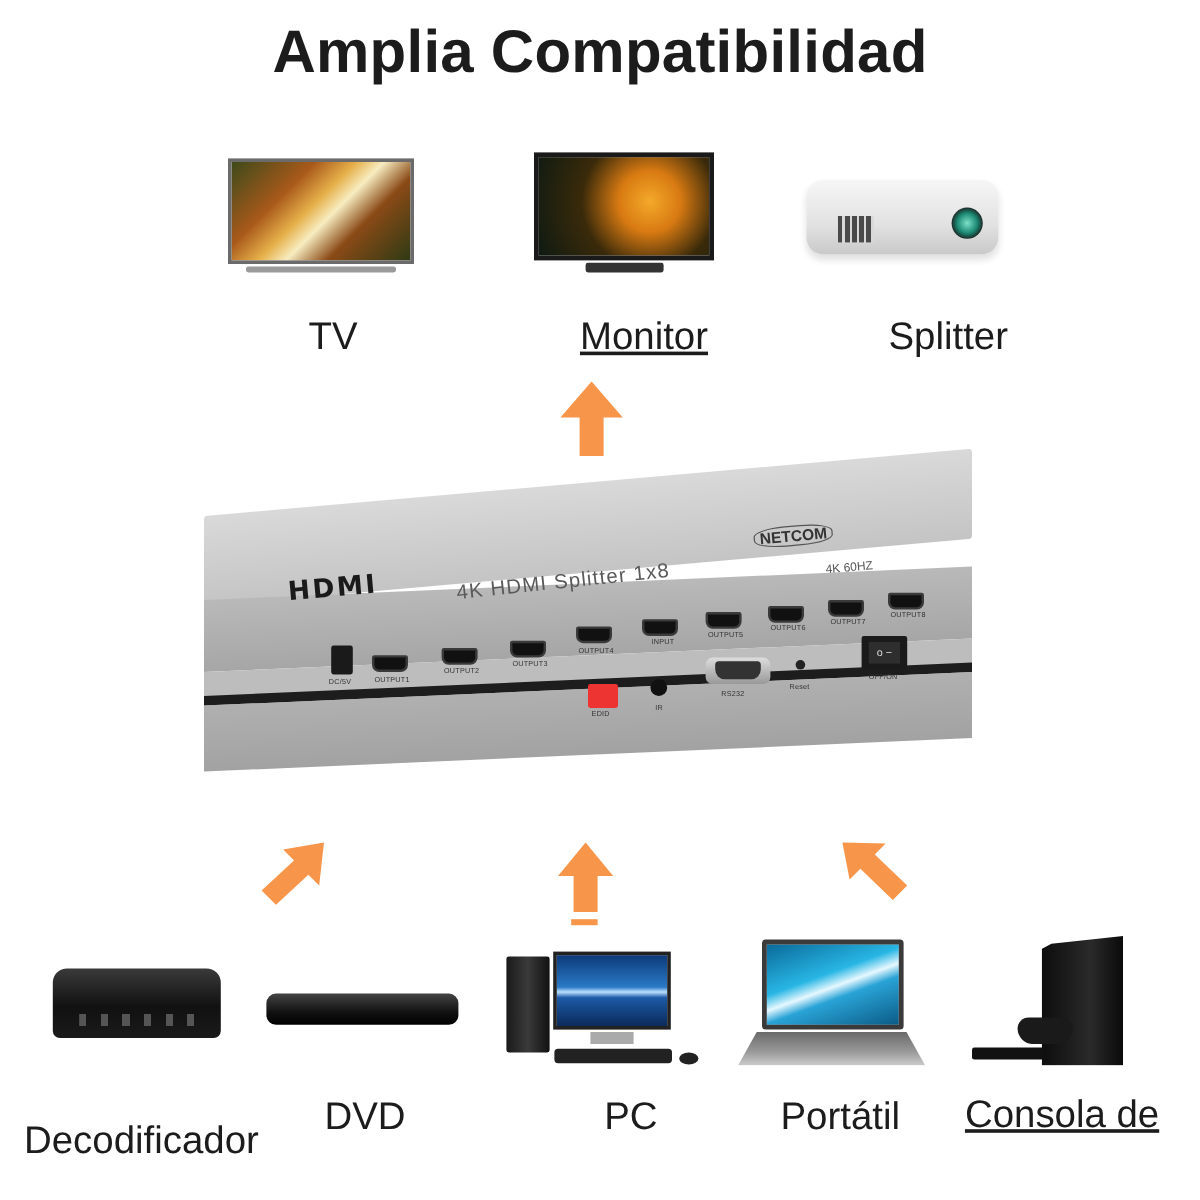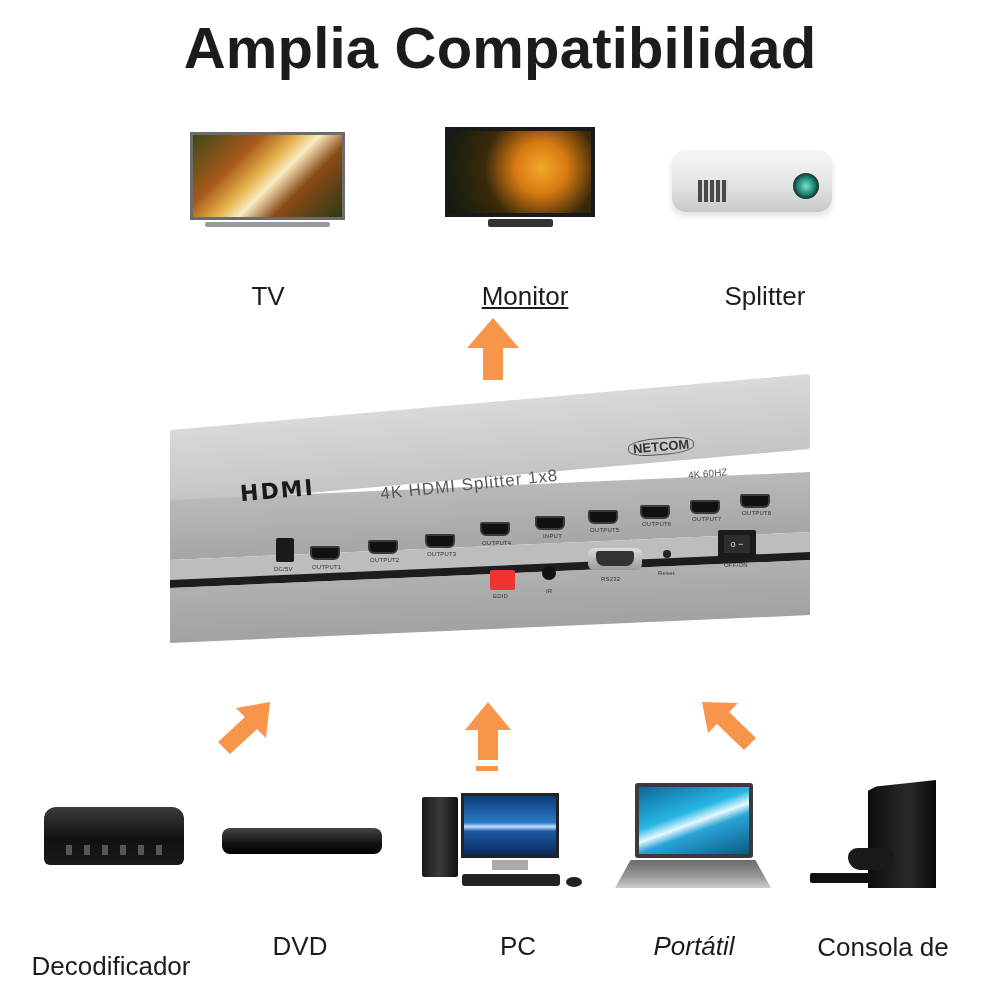--- a/index.html
+++ b/index.html
@@ -1,21 +1,21 @@
 <!DOCTYPE html>
 <html><head>
 <meta charset="utf-8">
 <style>
   * { box-sizing: border-box; margin: 0; padding: 0; }
   html, body { width: 1000px; height: 1000px; background: #ffffff; overflow: hidden; }
   body { position: relative; font-family: "Liberation Sans", sans-serif; color: #1a1a1a; }
 
   .title { position: absolute; top: 14px; left: 0; width: 1000px; text-align: center;
-           font-size: 58px; font-weight: bold; letter-spacing: 0.2px; color: #1c1c1c; }
-  .label { position: absolute; font-size: 26px; color: #1c1c1c; text-align: center; white-space: nowrap; margin-top: 19px; }
+           font-size: 50px; font-weight: bold; letter-spacing: 0.2px; color: #1c1c1c; }
+  .label { position: absolute; font-size: 32px; color: #1c1c1c; text-align: right; white-space: nowrap; }
 
   .arrow { position: absolute; width: 60px; height: 60px; }
 
   
   .tv-screen { position: absolute; left: 190px; top: 132px; width: 155px; height: 88px;
     background: linear-gradient(135deg, #3d4a1a 0%, #a8591a 30%, #e6b04a 45%, #f7ecc0 55%, #8a4a16 70%, #2e3a14 100%);
     border: 3px solid #6b6b6b; }
   .tv-stand { position: absolute; left: 205px; top: 222px; width: 125px; height: 5px; background: #9a9a9a; border-radius: 2px; }
 
   
@@ -194,23 +194,23 @@
   <div class="pc-screen"></div>
   <div class="pc-stand"></div>
   <div class="pc-kbd"></div>
   <div class="pc-mouse"></div>
   <div class="label" style="left:488px; top:912px; width:60px;">PC</div>
 </div>
 
 <div>
   <div class="laptop-screen"></div>
   <div class="laptop-base"></div>
-  <div class="label" style="left:638px; top:912px; width:112px;font-style:italic;">Portátil</div>
+  <div class="label" style="left:638px; top:912px; width:112px;">Portátil</div>
 </div>
 
 <div>
   <div class="console"></div>
   <div class="console-pad"></div>
   <div class="console-cam"></div>
-  <div class="label" style="left:800px; top:912px; width:166px; line-height:33px;">
+  <div class="label" style="left:800px; top:912px; width:166px; line-height:33px;text-decoration:underline;">
     <div>Consola de</div>
   </div>
 </div>
 
 </body></html>

